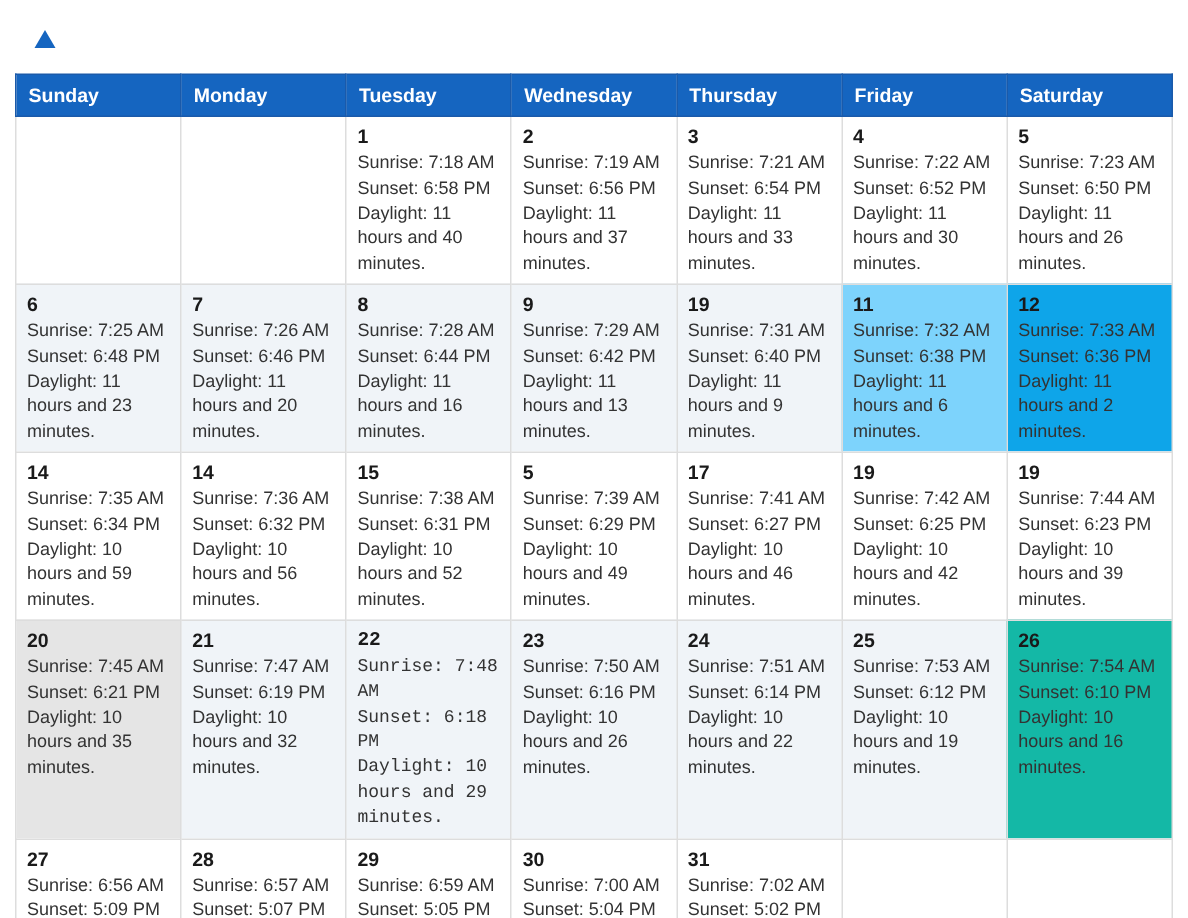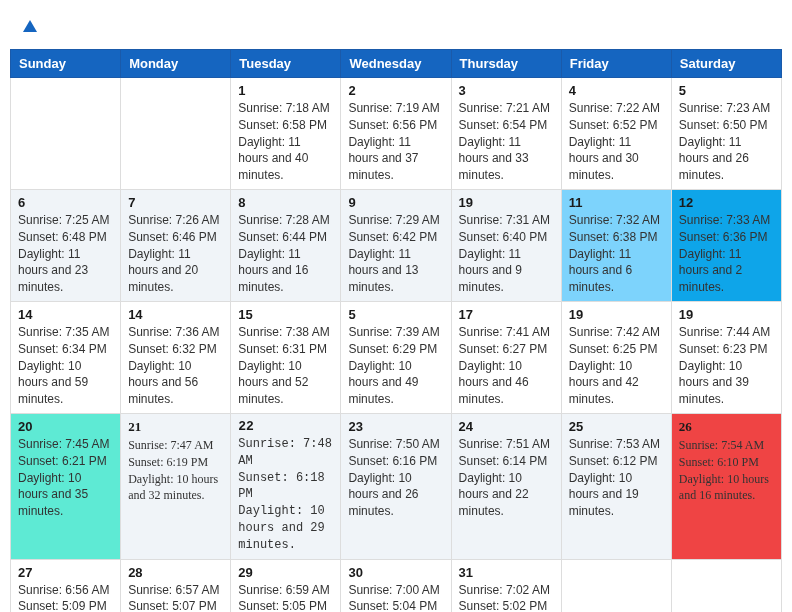--- a/index.html
+++ b/index.html
@@ -196,45 +196,45 @@
         <td>
           <span class="day-num">19</span>
           <div class="day-info">Sunrise: 7:42 AM<br>Sunset: 6:25 PM<br>Daylight: 10 hours and 42 minutes.</div>
         </td>
         <td>
           <span class="day-num">19</span>
           <div class="day-info">Sunrise: 7:44 AM<br>Sunset: 6:23 PM<br>Daylight: 10 hours and 39 minutes.</div>
         </td>
       </tr>
       <tr>
-        <td style="background-color: #5eead4; margin-top: 44px;">
+        <td style="background-color: #e5e5e5; margin-top: 44px;">
           <span class="day-num">20</span>
           <div class="day-info">Sunrise: 7:45 AM<br>Sunset: 6:21 PM<br>Daylight: 10 hours and 35 minutes.</div>
         </td>
-        <td style="background-color: rgb(240, 244, 248); font-family: Liberation Serif, serif;">
+        <td style="background-color: rgb(240, 244, 248);">
           <span class="day-num">21</span>
           <div class="day-info">Sunrise: 7:47 AM<br>Sunset: 6:19 PM<br>Daylight: 10 hours and 32 minutes.</div>
         </td>
         <td style="background-color: rgb(240, 244, 248); font-family: Liberation Mono, monospace;">
           <span class="day-num">22</span>
           <div class="day-info">Sunrise: 7:48 AM<br>Sunset: 6:18 PM<br>Daylight: 10 hours and 29 minutes.</div>
         </td>
         <td style="background-color: rgb(240, 244, 248); margin-left: 16px;">
           <span class="day-num">23</span>
           <div class="day-info">Sunrise: 7:50 AM<br>Sunset: 6:16 PM<br>Daylight: 10 hours and 26 minutes.</div>
         </td>
         <td style="background-color: rgb(240, 244, 248);">
           <span class="day-num">24</span>
           <div class="day-info">Sunrise: 7:51 AM<br>Sunset: 6:14 PM<br>Daylight: 10 hours and 22 minutes.</div>
         </td>
         <td style="background-color: rgb(240, 244, 248);">
           <span class="day-num">25</span>
           <div class="day-info">Sunrise: 7:53 AM<br>Sunset: 6:12 PM<br>Daylight: 10 hours and 19 minutes.</div>
         </td>
-        <td style="background-color: #ef4444; font-family: Liberation Serif, serif;">
+        <td style="background-color: #14b8a6;">
           <span class="day-num">26</span>
           <div class="day-info">Sunrise: 7:54 AM<br>Sunset: 6:10 PM<br>Daylight: 10 hours and 16 minutes.</div>
         </td>
       </tr>
       <tr>
         <td>
           <span class="day-num">27</span>
           <div class="day-info">Sunrise: 6:56 AM<br>Sunset: 5:09 PM<br>Daylight: 10 hours and 13 minutes.</div>
         </td>
         <td>

